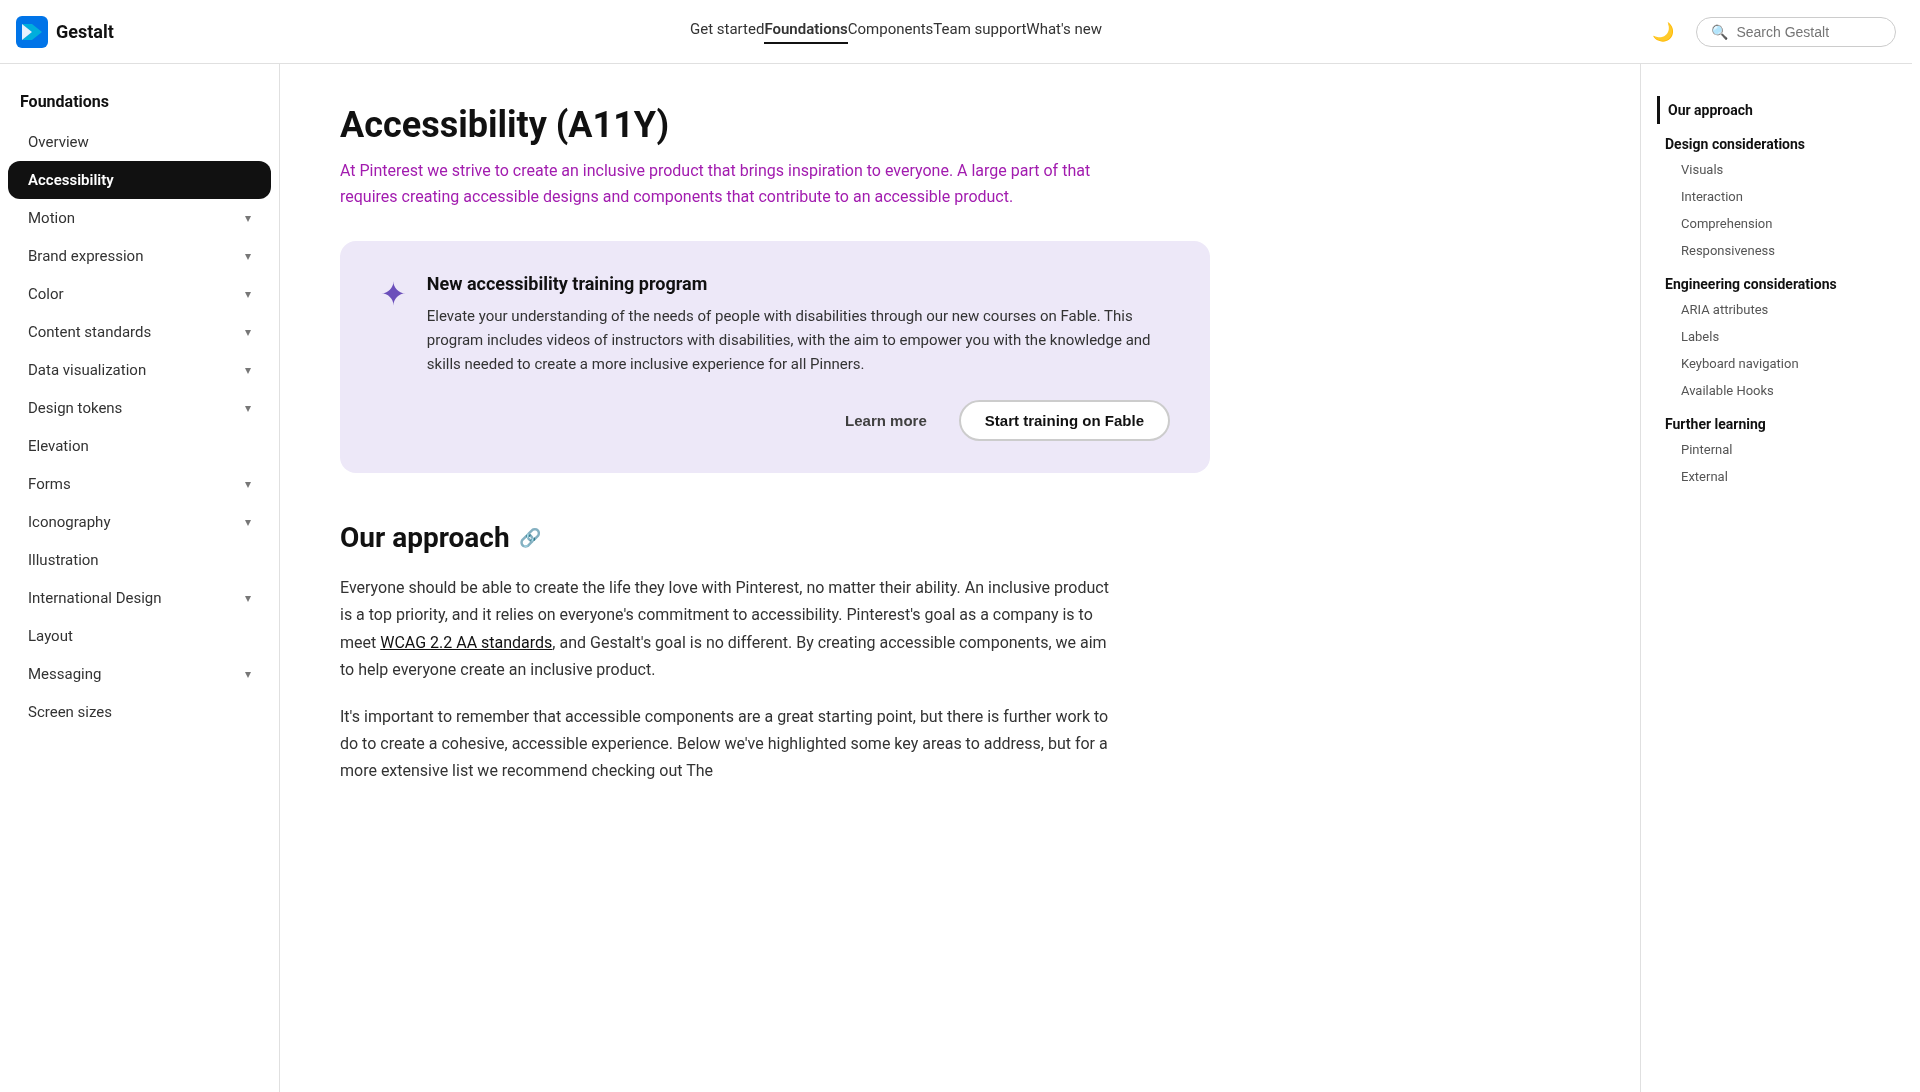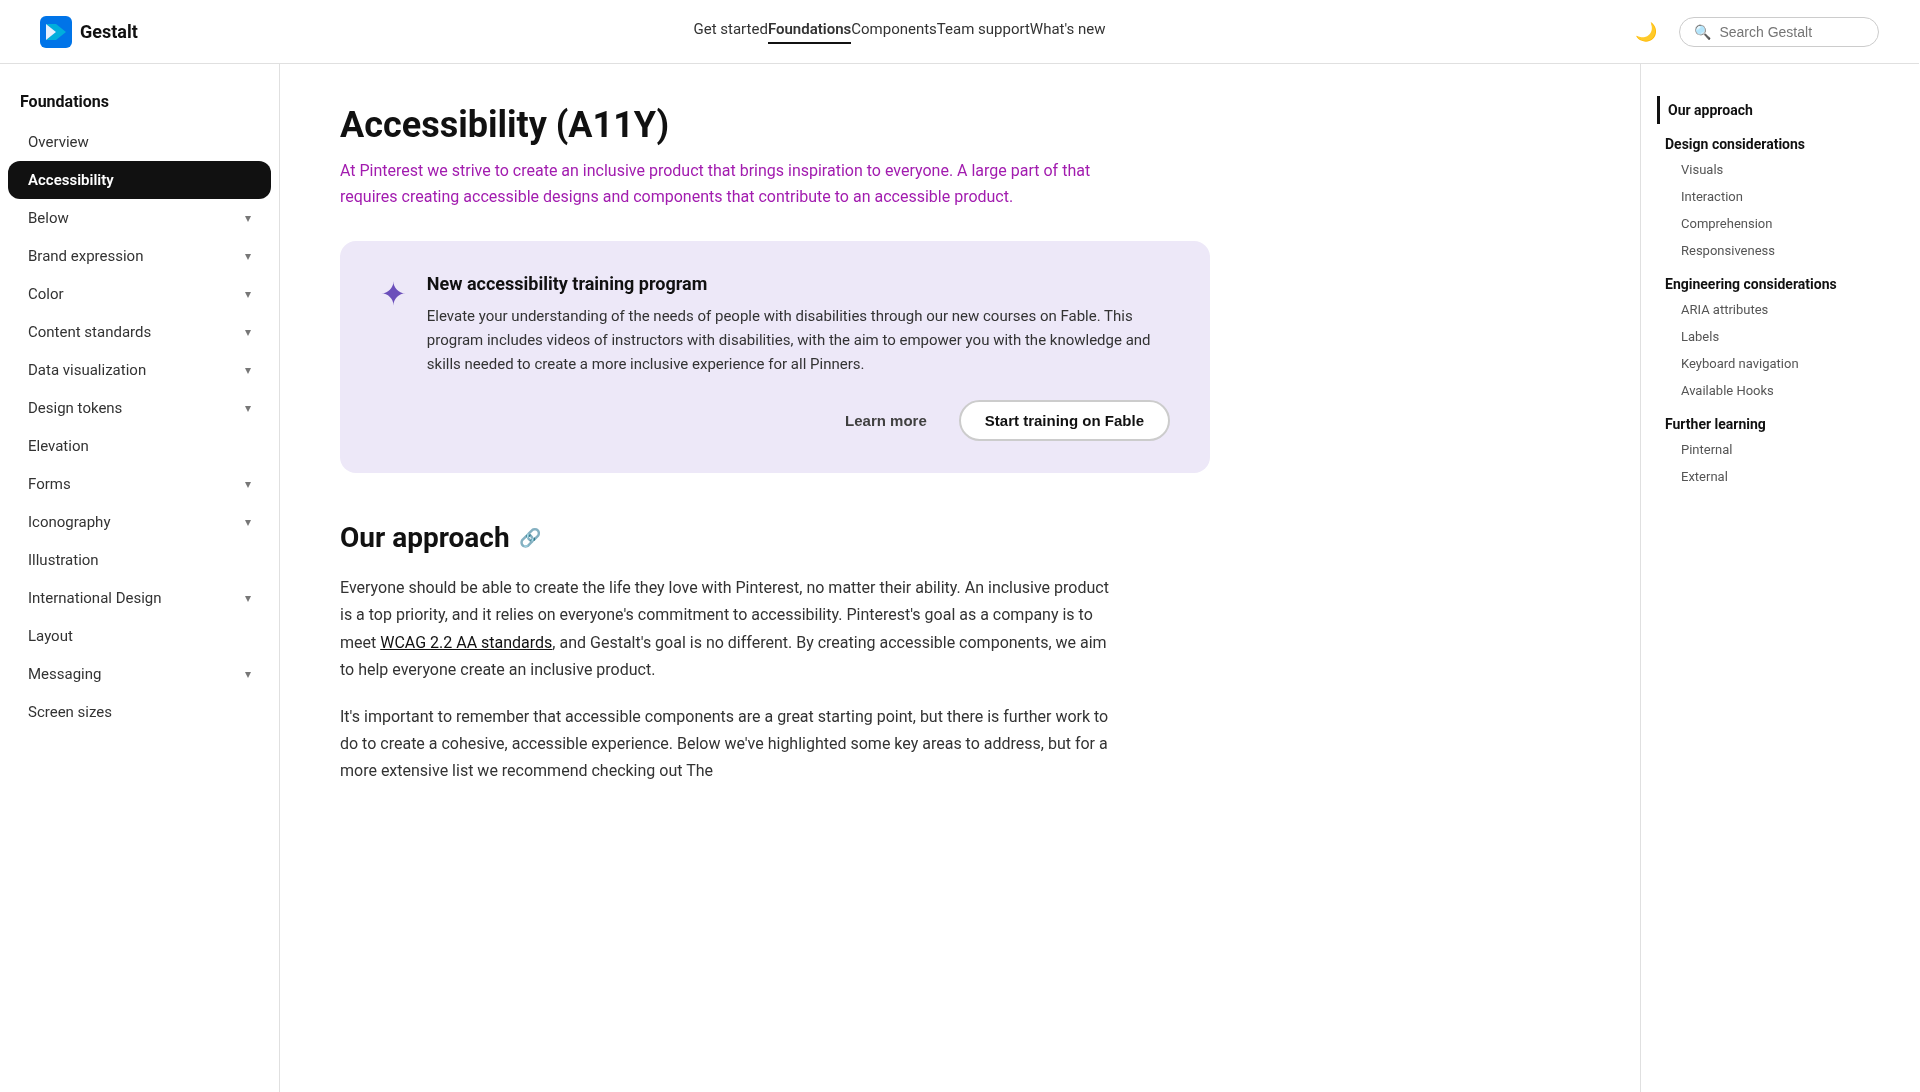--- a/index.html
+++ b/index.html
@@ -4,23 +4,23 @@
   <style>
     * { box-sizing: border-box; margin: 0; padding: 0; }
     body { font-family: -apple-system, BlinkMacSystemFont, 'Segoe UI', Roboto, sans-serif; background: #fff; color: #111; font-size: 14px; }
 
     
     .topnav {
       display: flex;
       align-items: center;
       height: 64px;
       border-bottom: 1px solid #e0e0e0;
-      padding: 0 40px;
+      padding: 0 16px;
       position: fixed;
-      top: 0; left: 0; right: 1px;
+      top: 0; left: 0; right: 8px;
       background: #fff;
       z-index: 100;
     }
     .logo {
       display: flex;
       align-items: center;
       gap: 8px;
       font-weight: 700;
       font-size: 18px;
       margin-right: 40px;
@@ -295,21 +295,21 @@
   <aside class="sidebar">
     <div class="sidebar-section-title">Foundations</div>
 
     <div class="sidebar-item">
       <span>Overview</span>
     </div>
     <div class="sidebar-item active">
       <span>Accessibility</span>
     </div>
     <div class="sidebar-item">
-      <span>Below</span>
+      <span>Motion</span>
       <span class="chevron">▾</span>
     </div>
     <div class="sidebar-item">
       <span>Brand expression</span>
       <span class="chevron">▾</span>
     </div>
     <div class="sidebar-item">
       <span>Color</span>
       <span class="chevron">▾</span>
     </div>

